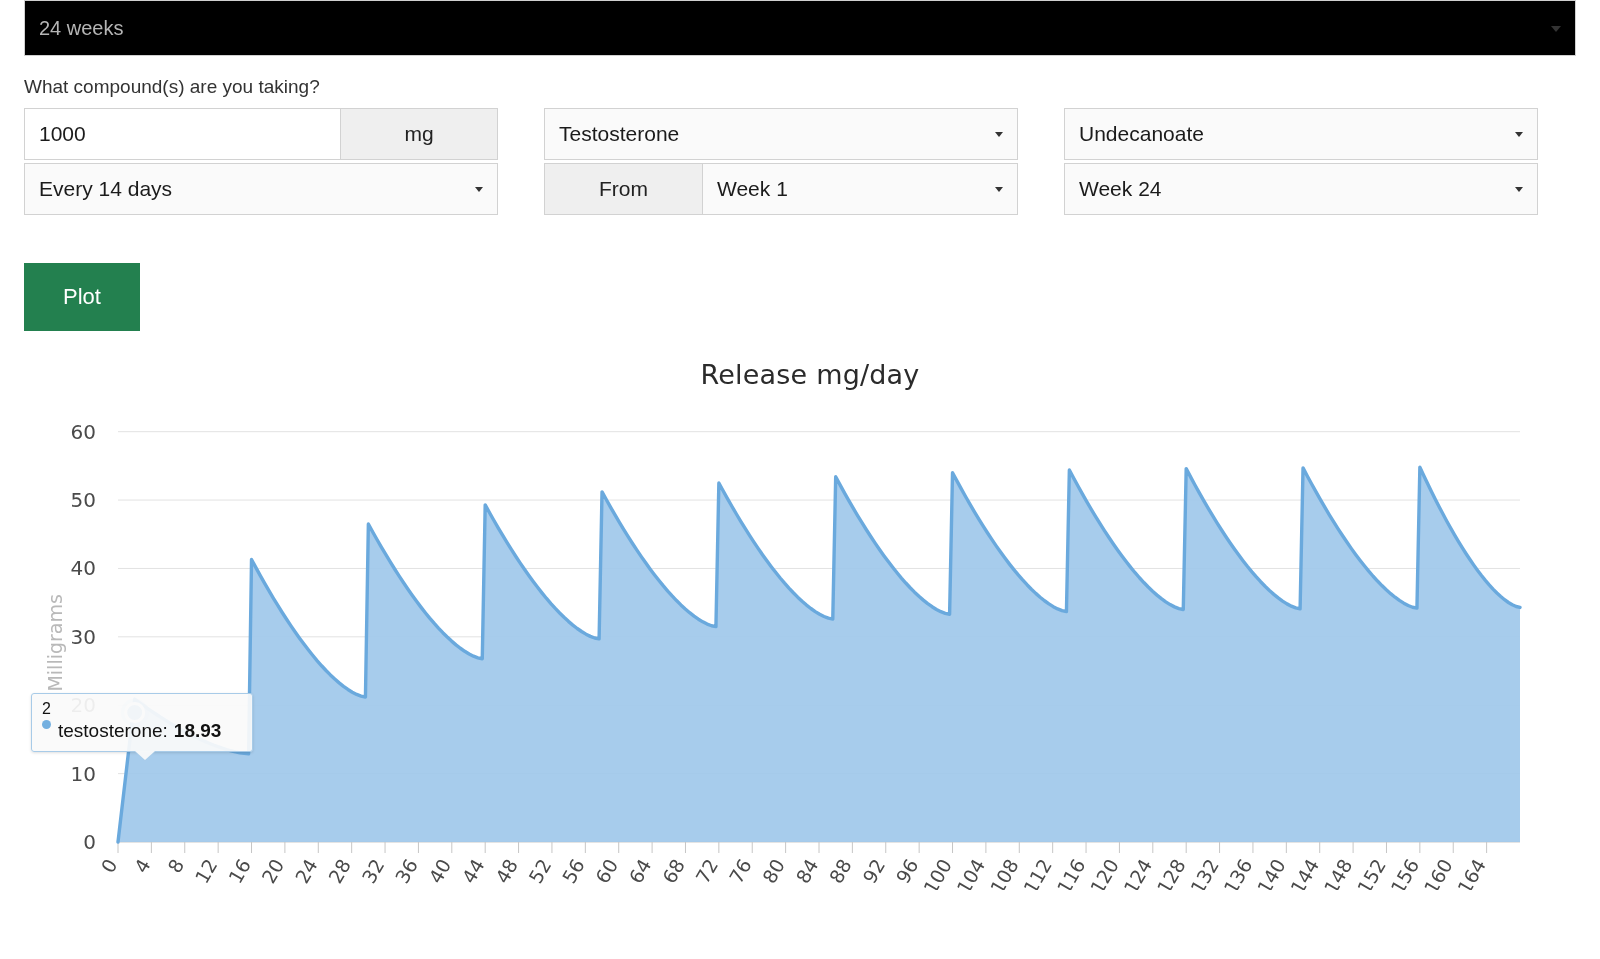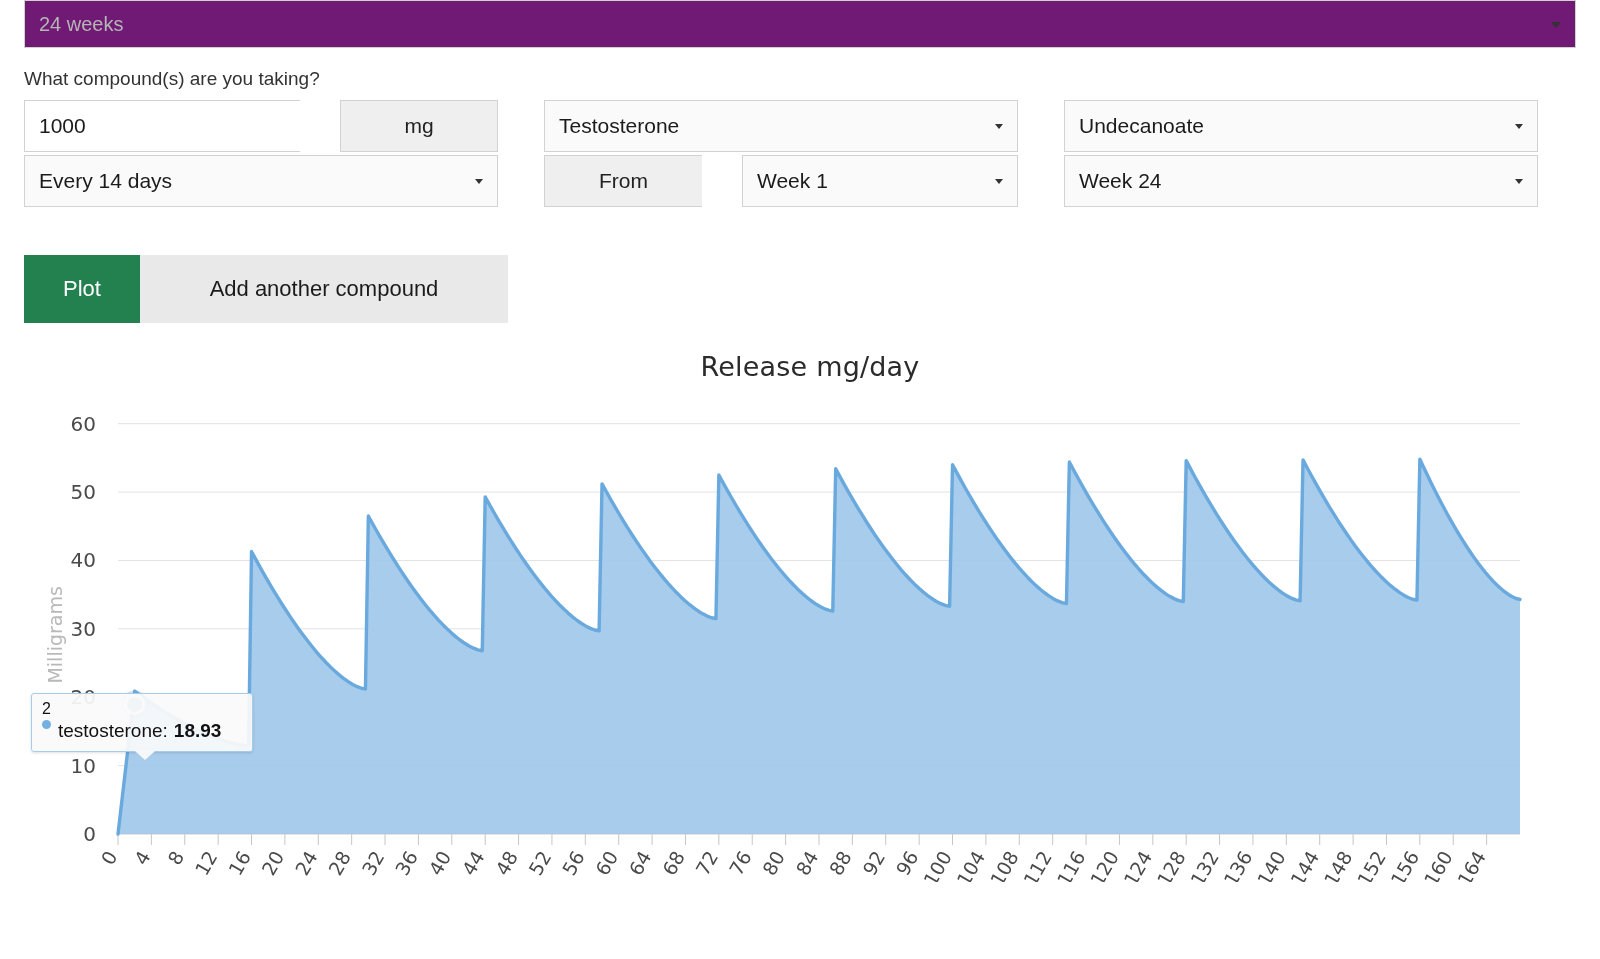--- a/index.html
+++ b/index.html
@@ -10,24 +10,24 @@
     font-family: "Liberation Sans", sans-serif;
     overflow: hidden;
   }
   .page { position: relative; width: 1600px; height: 959px; }
 
   
   .form-area { padding: 0 24px; }
 
   .weeks-select {
     position: relative;
-    height: 48px;
+    height: 56px;
     margin: 0 0 0 0;
     border: 1px solid #d0d0d0;
-    background: #701a75;
+    background: #000000;
     display: flex; align-items: center;
     padding: 0 14px;
     font-size: 20px;
     color: #b5b5b5;
   }
   .caret {
     position: absolute; right: 14px; top: 50%;
     width: 0; height: 0;
     margin-top: -2px;
     border-left: 5px solid transparent;
@@ -58,21 +58,21 @@
     border: 1px solid #d2d2d2;
     background: #fafafa;
     display: flex; align-items: center;
     padding: 0 14px;
     font-size: 21px;
     color: #1b1b1b;
     white-space: nowrap;
   }
   .field.white { background: #ffffff; }
 
-  .input-group { display: flex; gap: 40px; }
+  .input-group { display: flex; }
   .input-group .field { border-right-width: 0; }
   .input-group .field:last-child { border-right-width: 1px; }
 
   .ig-input { flex: 1 1 auto; }
   .ig-addon {
     width: 158px; justify-content: center;
     background: #efefef;
     color: #222;
   }
   .ig-prefix {
@@ -209,23 +209,20 @@
             <span>Week 24</span>
             <span class="caret sm"></span>
           </div>
         </div>
       </div>
     </div>
 
     <div class="buttons">
       <div class="btn btn-plot">
         <span>Plot</span>
-      </div>
-      <div class="btn btn-add">
-        <span>Add another compound</span>
       </div>
     </div>
   </div>
 
   <div class="chart-wrap">
     <div class="chart-title">Release mg/day</div>
     <svg class="chart-svg" id="chart" width="1600" height="500" viewBox="0 0 1600 500">
         <line x1="118" y1="452" x2="1520" y2="452" stroke="#e2e2e2" stroke-width="1"></line>
         <text x="96" y="459" text-anchor="end" font-size="20" fill="#4a4a4a" font-family="DejaVu Sans, sans-serif">0</text>
         <line x1="118" y1="383.61290322580646" x2="1520" y2="383.61290322580646" stroke="#e2e2e2" stroke-width="1"></line>

